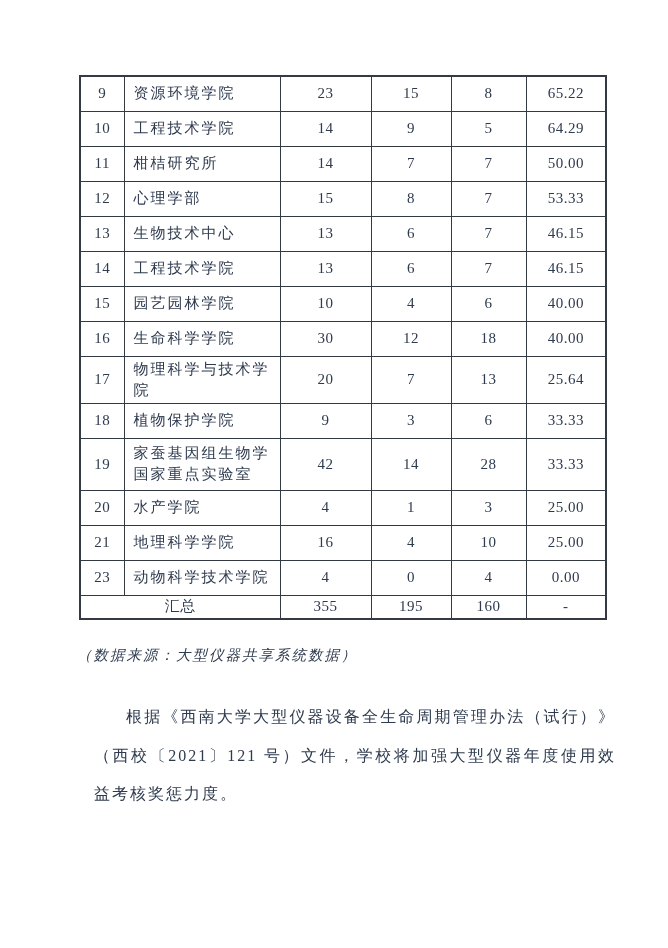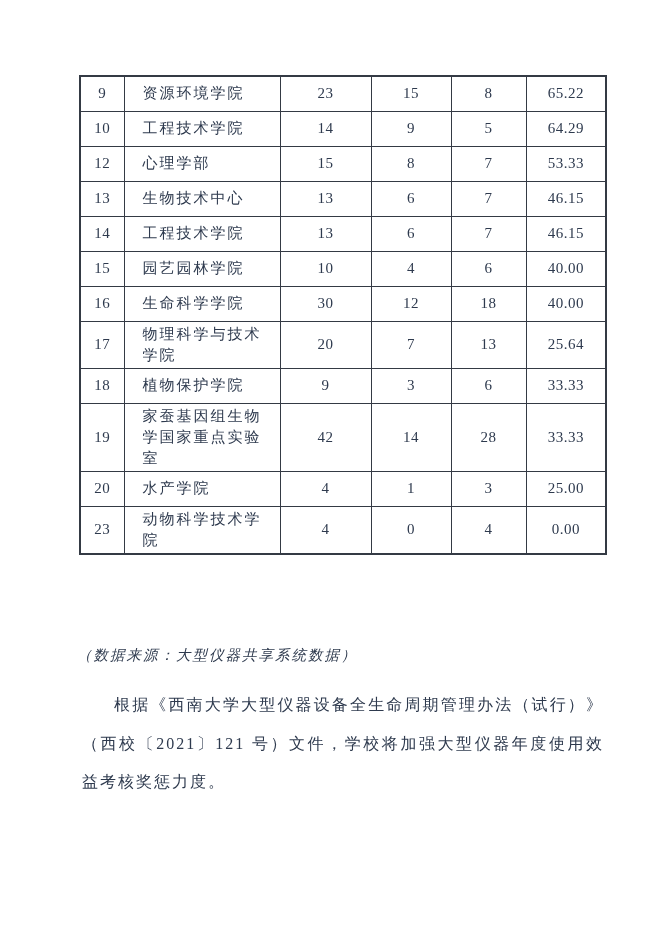--- a/index.html
+++ b/index.html
@@ -33,21 +33,21 @@
     border: 1px solid #343a44;
     font-size: 15px;
     text-align: center;
     vertical-align: middle;
     padding: 0;
     letter-spacing: 0.5px;
     overflow: hidden;
   }
   table.grid td.name {
     text-align: left;
-    padding: 2px 4px 2px 18px;
+    padding: 2px 4px 2px 9px;
     letter-spacing: 2px;
     line-height: 21px;
   }
   tr.row { height: 35px; }
   tr.tall { height: 52px; }
   tr.total-row { height: 24px; }
   tr.total-row td { font-size: 15px; }
   .source-note {
     position: absolute;
     top: 646px;
@@ -55,21 +55,21 @@
     font-size: 14.5px;
     letter-spacing: 2px;
     white-space: nowrap;
     font-style: italic;
   }
   .paragraph {
     position: absolute;
     top: 686px;
     left: 82px;
     width: 522px;
-    margin: 0;
+    margin: 12px;
     font-size: 16px;
     letter-spacing: 2px;
     line-height: 38.5px;
     text-indent: 2em;
     text-align: justify;
   }
 </style>
 </head>
 <body>
 
@@ -95,20 +95,28 @@
       </tr>
       <tr class="row">
         <td>10</td>
         <td class="name">工程技术学院</td>
         <td>14</td>
         <td>9</td>
         <td>5</td>
         <td>64.29</td>
       </tr>
       <tr class="row">
+        <td>11</td>
+        <td class="name">柑桔研究所</td>
+        <td>14</td>
+        <td>7</td>
+        <td>7</td>
+        <td>50.00</td>
+      </tr>
+      <tr class="row">
         <td>12</td>
         <td class="name">心理学部</td>
         <td>15</td>
         <td>8</td>
         <td>7</td>
         <td>53.33</td>
       </tr>
       <tr class="row">
         <td>13</td>
         <td class="name">生物技术中心</td>
@@ -167,27 +175,42 @@
       </tr>
       <tr class="row">
         <td>20</td>
         <td class="name">水产学院</td>
         <td>4</td>
         <td>1</td>
         <td>3</td>
         <td>25.00</td>
       </tr>
       <tr class="row">
+        <td>21</td>
+        <td class="name">地理科学学院</td>
+        <td>16</td>
+        <td>4</td>
+        <td>10</td>
+        <td>25.00</td>
+      </tr>
+      <tr class="row">
         <td>23</td>
         <td class="name">动物科学技术学院</td>
         <td>4</td>
         <td>0</td>
         <td>4</td>
         <td>0.00</td>
       </tr>
+      <tr class="row total-row">
+        <td colspan="2">汇总</td>
+        <td>355</td>
+        <td>195</td>
+        <td>160</td>
+        <td>-</td>
+      </tr>
     </tbody>
   </table>
 
   <div class="source-note">（数据来源：大型仪器共享系统数据）</div>
 
   <p class="paragraph">根据《西南大学大型仪器设备全生命周期管理办法（试行）》（西校〔2021〕121 号）文件，学校将加强大型仪器年度使用效益考核奖惩力度。</p>
 
 </div>
 
 </body></html>

